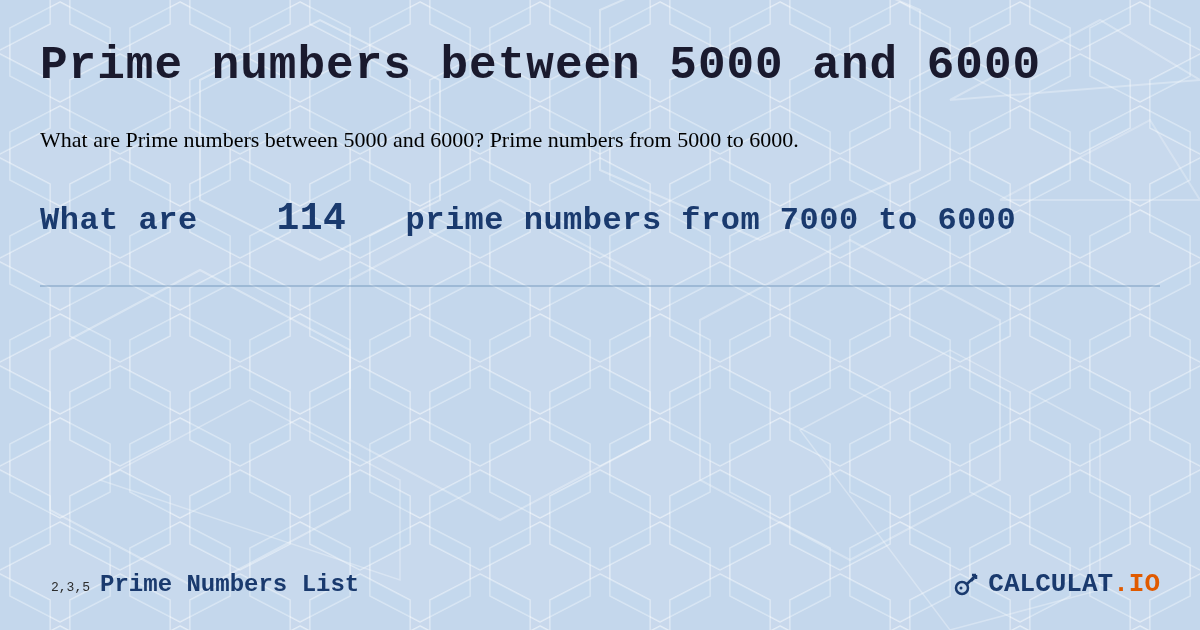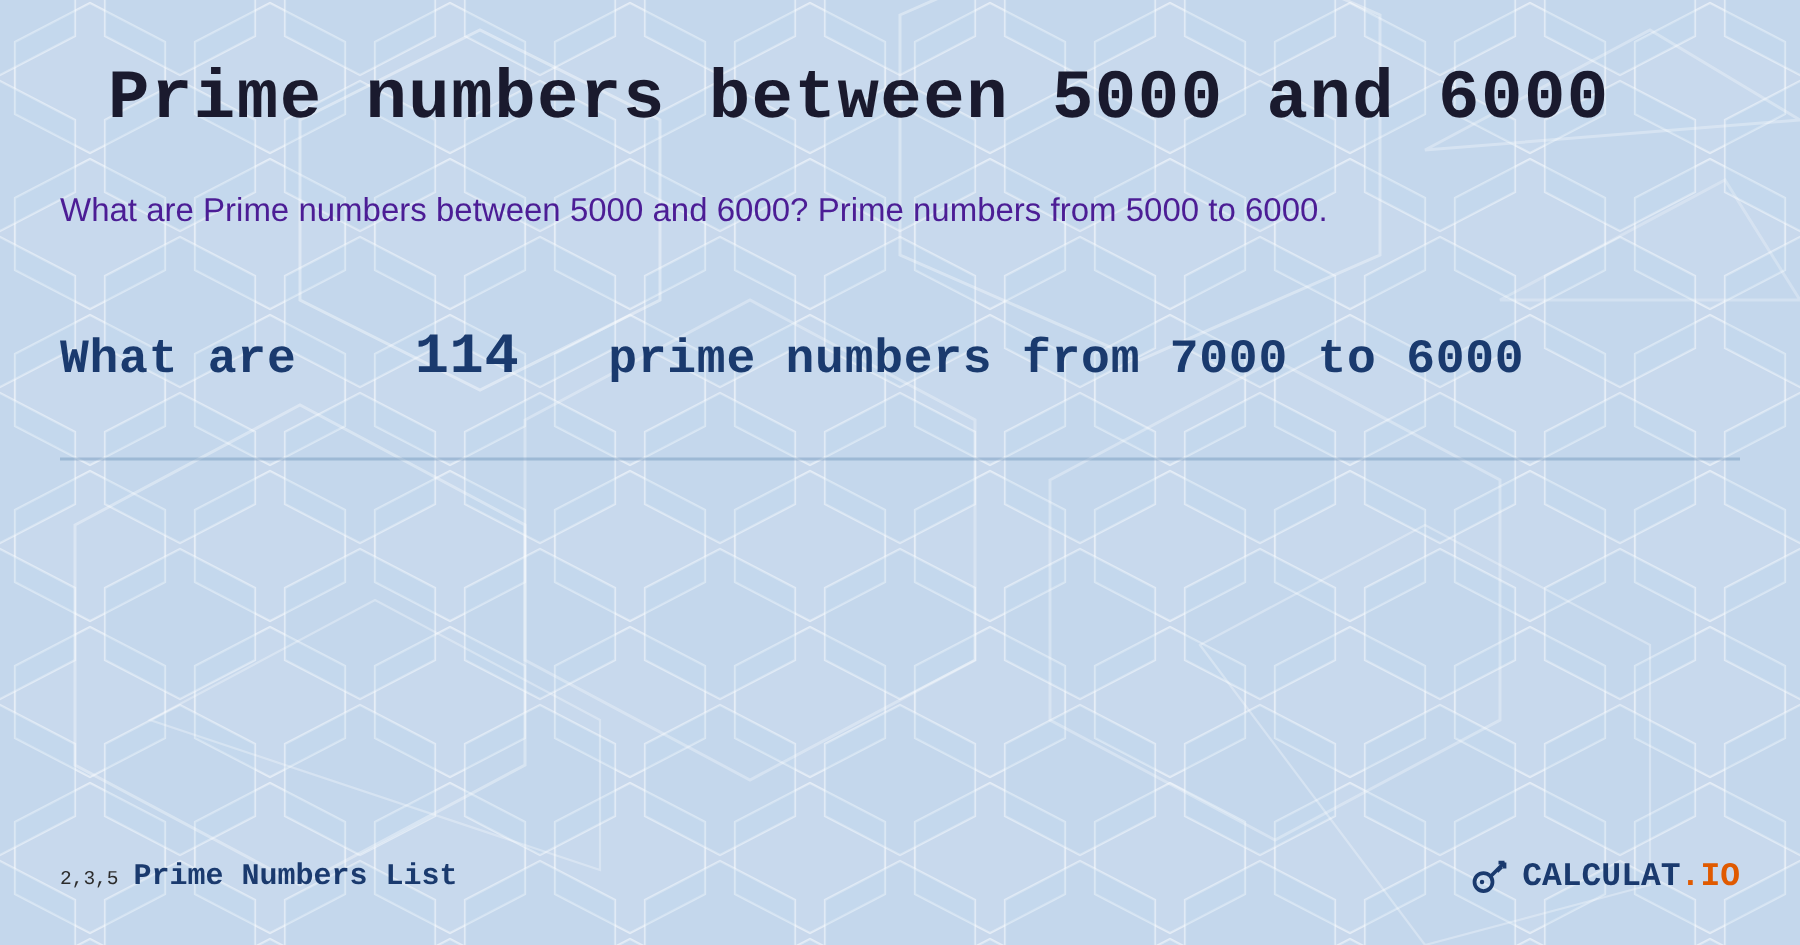--- a/index.html
+++ b/index.html
@@ -40,29 +40,28 @@
       height: 100%;
     }
 
     .main-title {
       font-size: 46px;
       font-weight: bold;
       color: #1a1a2e;
       margin-bottom: 30px;
       letter-spacing: 1px;
       font-family: 'Courier New', Courier, monospace;
-      margin-left: 32px;
     }
 
     .description {
       font-size: 22px;
-      color: #4c1d95;
+      color: #000000;
       line-height: 1.6;
-      margin-bottom: 60px;
-      font-family: Liberation Sans, sans-serif;
+      margin-bottom: 40px;
+      font-family: Liberation Serif, serif;
       max-width: 1100px;
     }
 
     .result-section {
       margin-bottom: 30px;
     }
 
     .result-text {
       font-size: 32px;
       font-weight: bold;
@@ -84,50 +83,51 @@
       display: flex;
       align-items: center;
       justify-content: space-between;
       padding-bottom: 10px;
     }
 
     .footer-left {
       display: flex;
       align-items: baseline;
       gap: 10px;
+      margin-left: 11px;
     }
 
     .footer-superscript {
       font-size: 13px;
       color: #2c2c2c;
       font-family: 'Courier New', Courier, monospace;
       vertical-align: super;
       line-height: 1;
     }
 
     .footer-label {
-      font-size: 20px;
+      font-size: 24px;
       font-weight: bold;
       color: #1a3a6e;
       font-family: 'Courier New', Courier, monospace;
     }
 
     .footer-logo {
       display: flex;
       align-items: center;
       gap: 6px;
     }
 
     .logo-icon {
       display: flex;
       align-items: center;
     }
 
     .logo-text {
-      font-size: 22px;
+      font-size: 26px;
       font-weight: bold;
       color: #1a3a6e;
       font-family: 'Courier New', Courier, monospace;
     }
 
     .logo-dot-io {
       color: #e05a00;
       font-weight: bold;
     }
 

